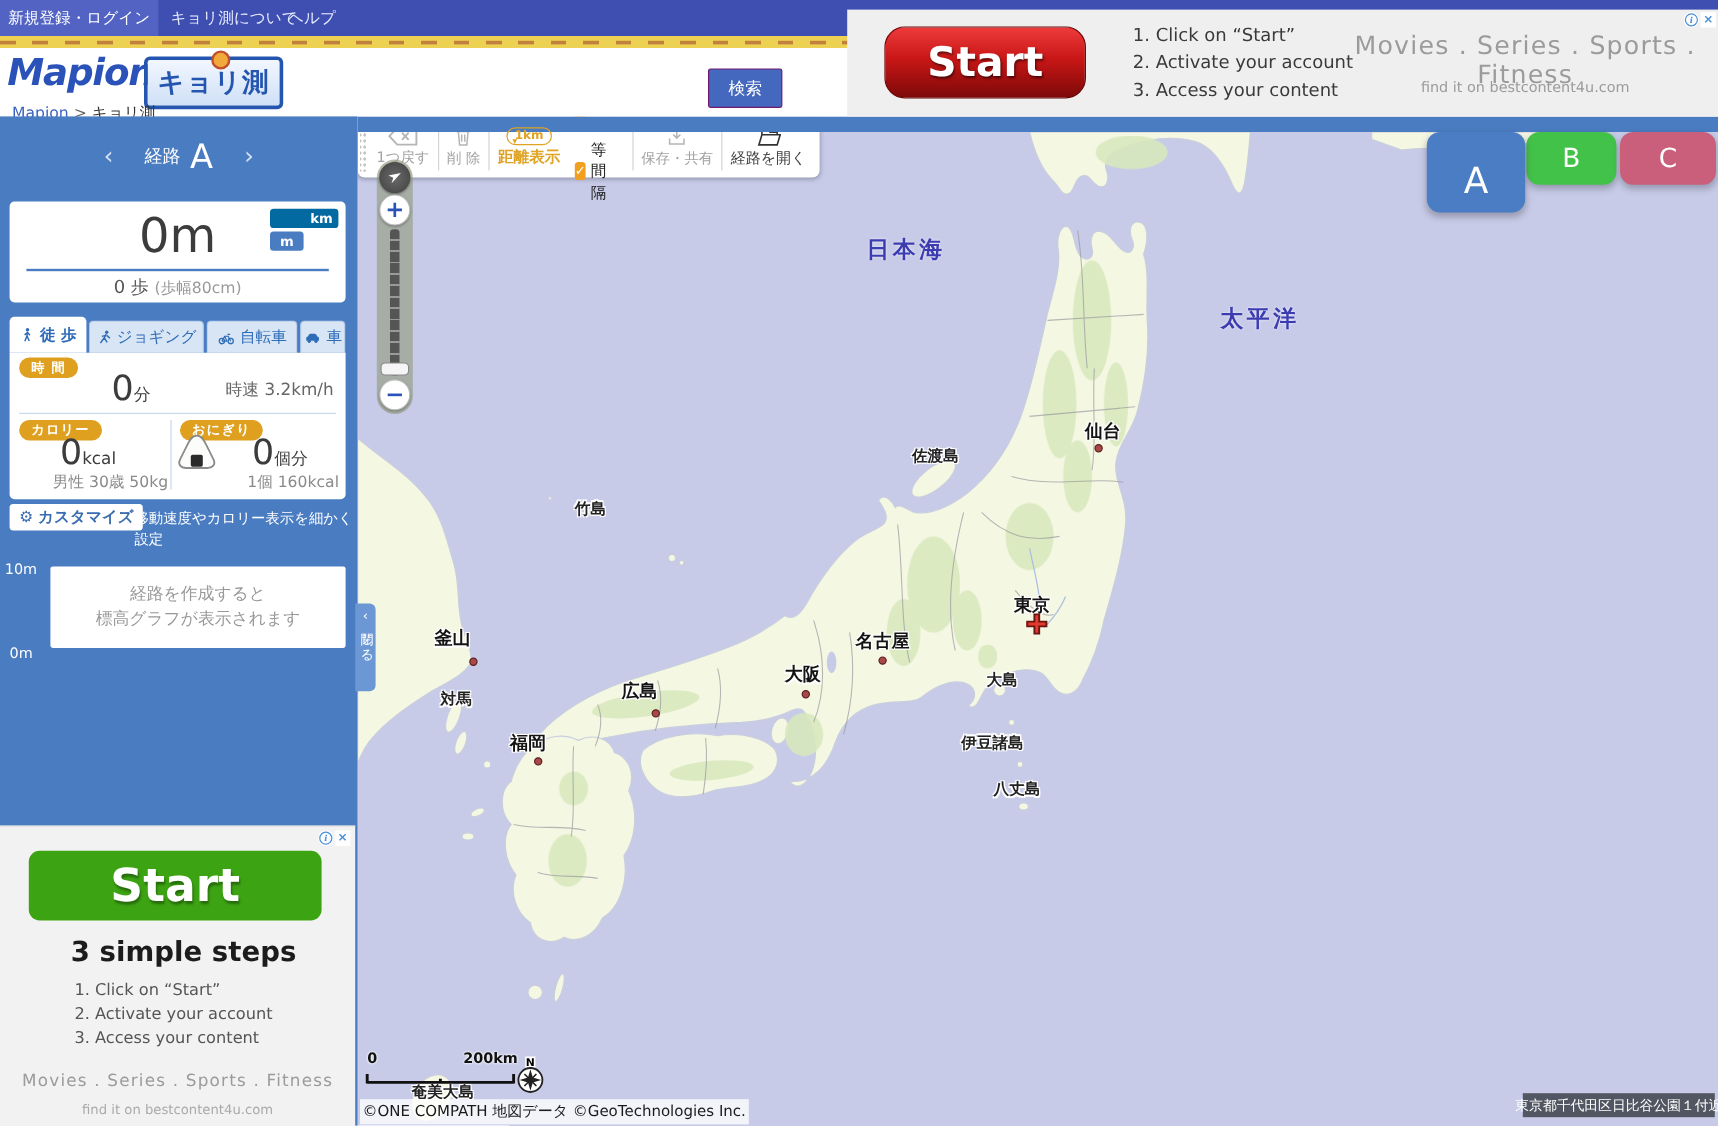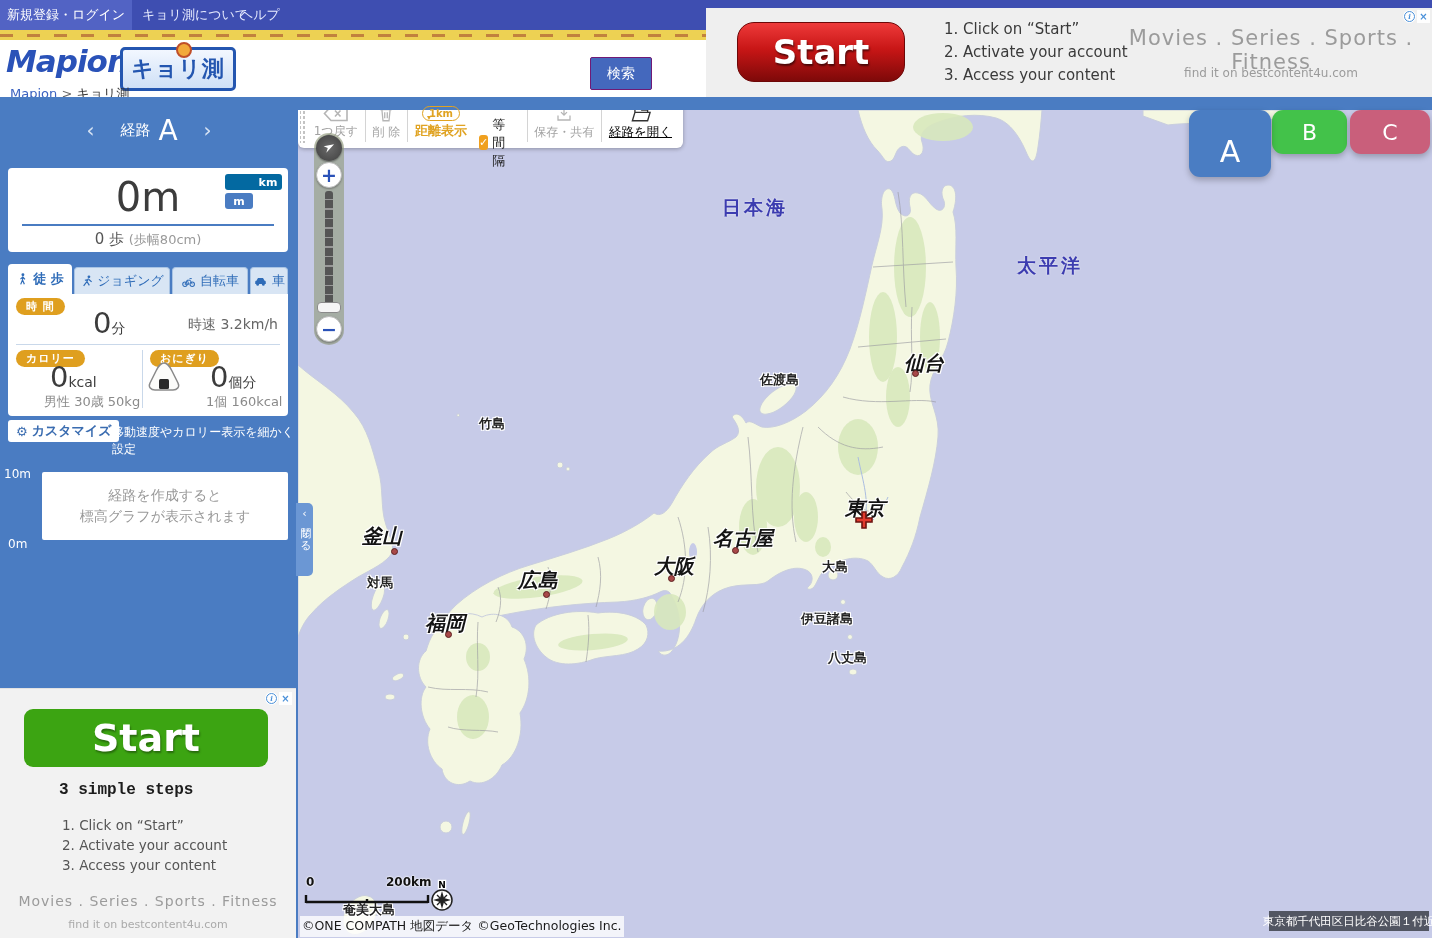--- a/index.html
+++ b/index.html
@@ -39,21 +39,21 @@
   .start-red{left:31px;top:14px;width:166px;height:58px;border-radius:17px;
     background:linear-gradient(#ee3a3a 0%,#c81616 45%,#7e0909 100%);border:1px solid #6d0707;
     color:#fff;font-size:34px;font-weight:bold;display:flex;align-items:center;justify-content:center;
     text-shadow:1px 2px 2px rgba(0,0,0,.55);cursor:pointer;}
   .ad-steps{font-size:15px;color:#3a3a3a;line-height:23px;}
   .ad-cats{font-size:21px;color:#9b9b9b;letter-spacing:1px;}
   .ad-findit{font-size:12px;color:#9b9b9b;}
   .start-green{left:24px;top:20px;width:244px;height:58px;border-radius:9px;background:#3ca412;
     color:#fff;font-size:38px;font-weight:bold;display:flex;align-items:center;justify-content:center;
     text-shadow:1px 2px 2px rgba(0,0,0,.35);cursor:pointer;}
-  .ad-left .headline{left:59px;top:92px;font-size:16px;color:#1c1c1c;font-weight:600;font-family:Liberation Mono, monospace;}
+  .ad-left .headline{left:59px;top:92px;font-size:23px;color:#1c1c1c;font-weight:600;}
   .ad-left .ad-steps{left:62px;top:126px;font-size:13.5px;color:#555;line-height:20px;}
   .ad-left .ad-cats{left:0;top:204px;width:296px;text-align:center;font-size:14px;}
   .ad-left .ad-findit{left:0;top:229px;width:296px;text-align:center;font-size:11px;color:#aaa;}
   
   .sidebar{left:0;top:97px;width:298px;height:841px;background:#4a7cc2;z-index:4;color:#fff;}
   .route-head{left:0;top:13px;width:298px;height:40px;display:flex;align-items:center;justify-content:center;gap:26px;}
   .route-head .chev{font-size:20px;color:#d5e2f3;cursor:pointer;}
   .route-head .lbl{font-size:15px;}
   .route-head .name{font-size:28px;font-weight:400;margin-left:-18px;}
   .dist-card{left:8px;top:71px;width:280px;height:84px;background:#fff;border-radius:4px;color:#3f3f3f;}
@@ -86,38 +86,38 @@
     display:flex;flex-direction:column;align-items:center;justify-content:center;color:#999;font-size:14px;line-height:21px;}
   .close-tab{left:296px;top:503px;width:17px;height:68px;background:#6b97d4;border-radius:0 5px 5px 0;z-index:5;
     display:flex;flex-direction:column;align-items:center;padding-top:5px;color:#fff;cursor:pointer;}
   .close-tab .chev{font-size:11px;line-height:11px;}
   .close-tab .vtext{writing-mode:vertical-rl;text-orientation:upright;font-size:11px;letter-spacing:1px;}
   
   .map{left:298px;top:97px;width:1134px;height:841px;background:#c7cbe8;overflow:hidden;z-index:1;}
   .map-topstrip{left:0;top:0;width:1134px;height:13px;background:#4a7cc2;}
   .map-label{position:absolute;font-weight:bold;color:#141414;white-space:nowrap;
     text-shadow:-1px -1px 0 #fff,1px -1px 0 #fff,-1px 1px 0 #fff,1px 1px 0 #fff,0 0 2px #fff;}
-  .map-label.city{font-size:20px;font-style:italic;}
+  .map-label.city{font-size:15px;}
   .map-label.island{font-size:13px;color:#222;}
   .sea-label{position:absolute;font-family:"DejaVu Serif","Liberation Serif",serif;font-weight:bold;
     font-size:19px;color:#3c3cb0;letter-spacing:3px;white-space:nowrap;text-shadow:0 0 2px rgba(255,255,255,.8);}
   .city-dot{position:absolute;width:7px;height:7px;border-radius:50%;background:#a84848;border:1px solid #5d2020;box-sizing:border-box;}
   .route-tab{position:absolute;color:#fff;display:flex;align-items:center;justify-content:center;
     border-radius:11px;cursor:pointer;box-shadow:0 3px 6px rgba(0,0,0,.25);}
   .tab-a{left:891px;top:13px;width:82px;height:67px;background:#4a7dc3;font-size:30px;z-index:3;align-items:flex-end;padding-bottom:8px;box-sizing:border-box;}
   .tab-b{left:974px;top:13px;width:75px;height:44px;background:#43c24a;font-size:22px;z-index:2;}
   .tab-c{left:1052px;top:13px;width:80px;height:44px;background:#c95f7b;font-size:22px;z-index:2;}
   
   .map-toolbar{left:73px;top:36px;width:385px;height:51px;background:#fff;border-radius:6px;z-index:4;
     box-shadow:0 1px 4px rgba(0,0,0,.3);display:flex;align-items:center;padding:0 4px 0 2px;box-sizing:border-box;}
   .tb-handle{width:8px;height:40px;background-image:radial-gradient(#c3c3c3 1px,transparent 1.2px);
     background-size:4px 5px;background-position:2px 2px;margin-right:2px;}
   .tb-item{display:flex;flex-direction:column;align-items:center;justify-content:center;gap:1px;cursor:pointer;padding:0 7px;}
   .tb-label-dis{font-size:12px;color:#a2a2a2;white-space:nowrap;}
-  .tb-label-on{font-size:12.5px;color:#000000;white-space:nowrap;text-decoration:underline;}
+  .tb-label-on{font-size:12.5px;color:#404040;white-space:nowrap;}
   .tb-label-org{font-size:13px;color:#e0a322;font-weight:bold;white-space:nowrap;}
   .tb-div{width:1px;height:38px;background:#d4d4d4;}
   .km-bubble{border:1.5px solid #e0a322;color:#e0a322;font-size:10px;font-weight:bold;border-radius:8px;
     padding:0 6px;line-height:13px;position:relative;}
   .km-bubble:after{content:"";position:absolute;left:4px;bottom:-4px;border:4px solid transparent;border-top-color:#e0a322;border-left-width:2px;border-right-width:2px;}
   .cb-row{display:flex;align-items:center;gap:4px;font-size:13px;color:#222;cursor:pointer;}
   .cb{width:15px;height:15px;background:#f0a01e;border-radius:3px;color:#fff;font-size:11px;font-weight:bold;
     display:inline-flex;align-items:center;justify-content:center;}
   
   .zoomctl{left:16px;top:36px;width:30px;height:212px;background:rgba(148,156,128,.65);border-radius:15px;z-index:4;}

